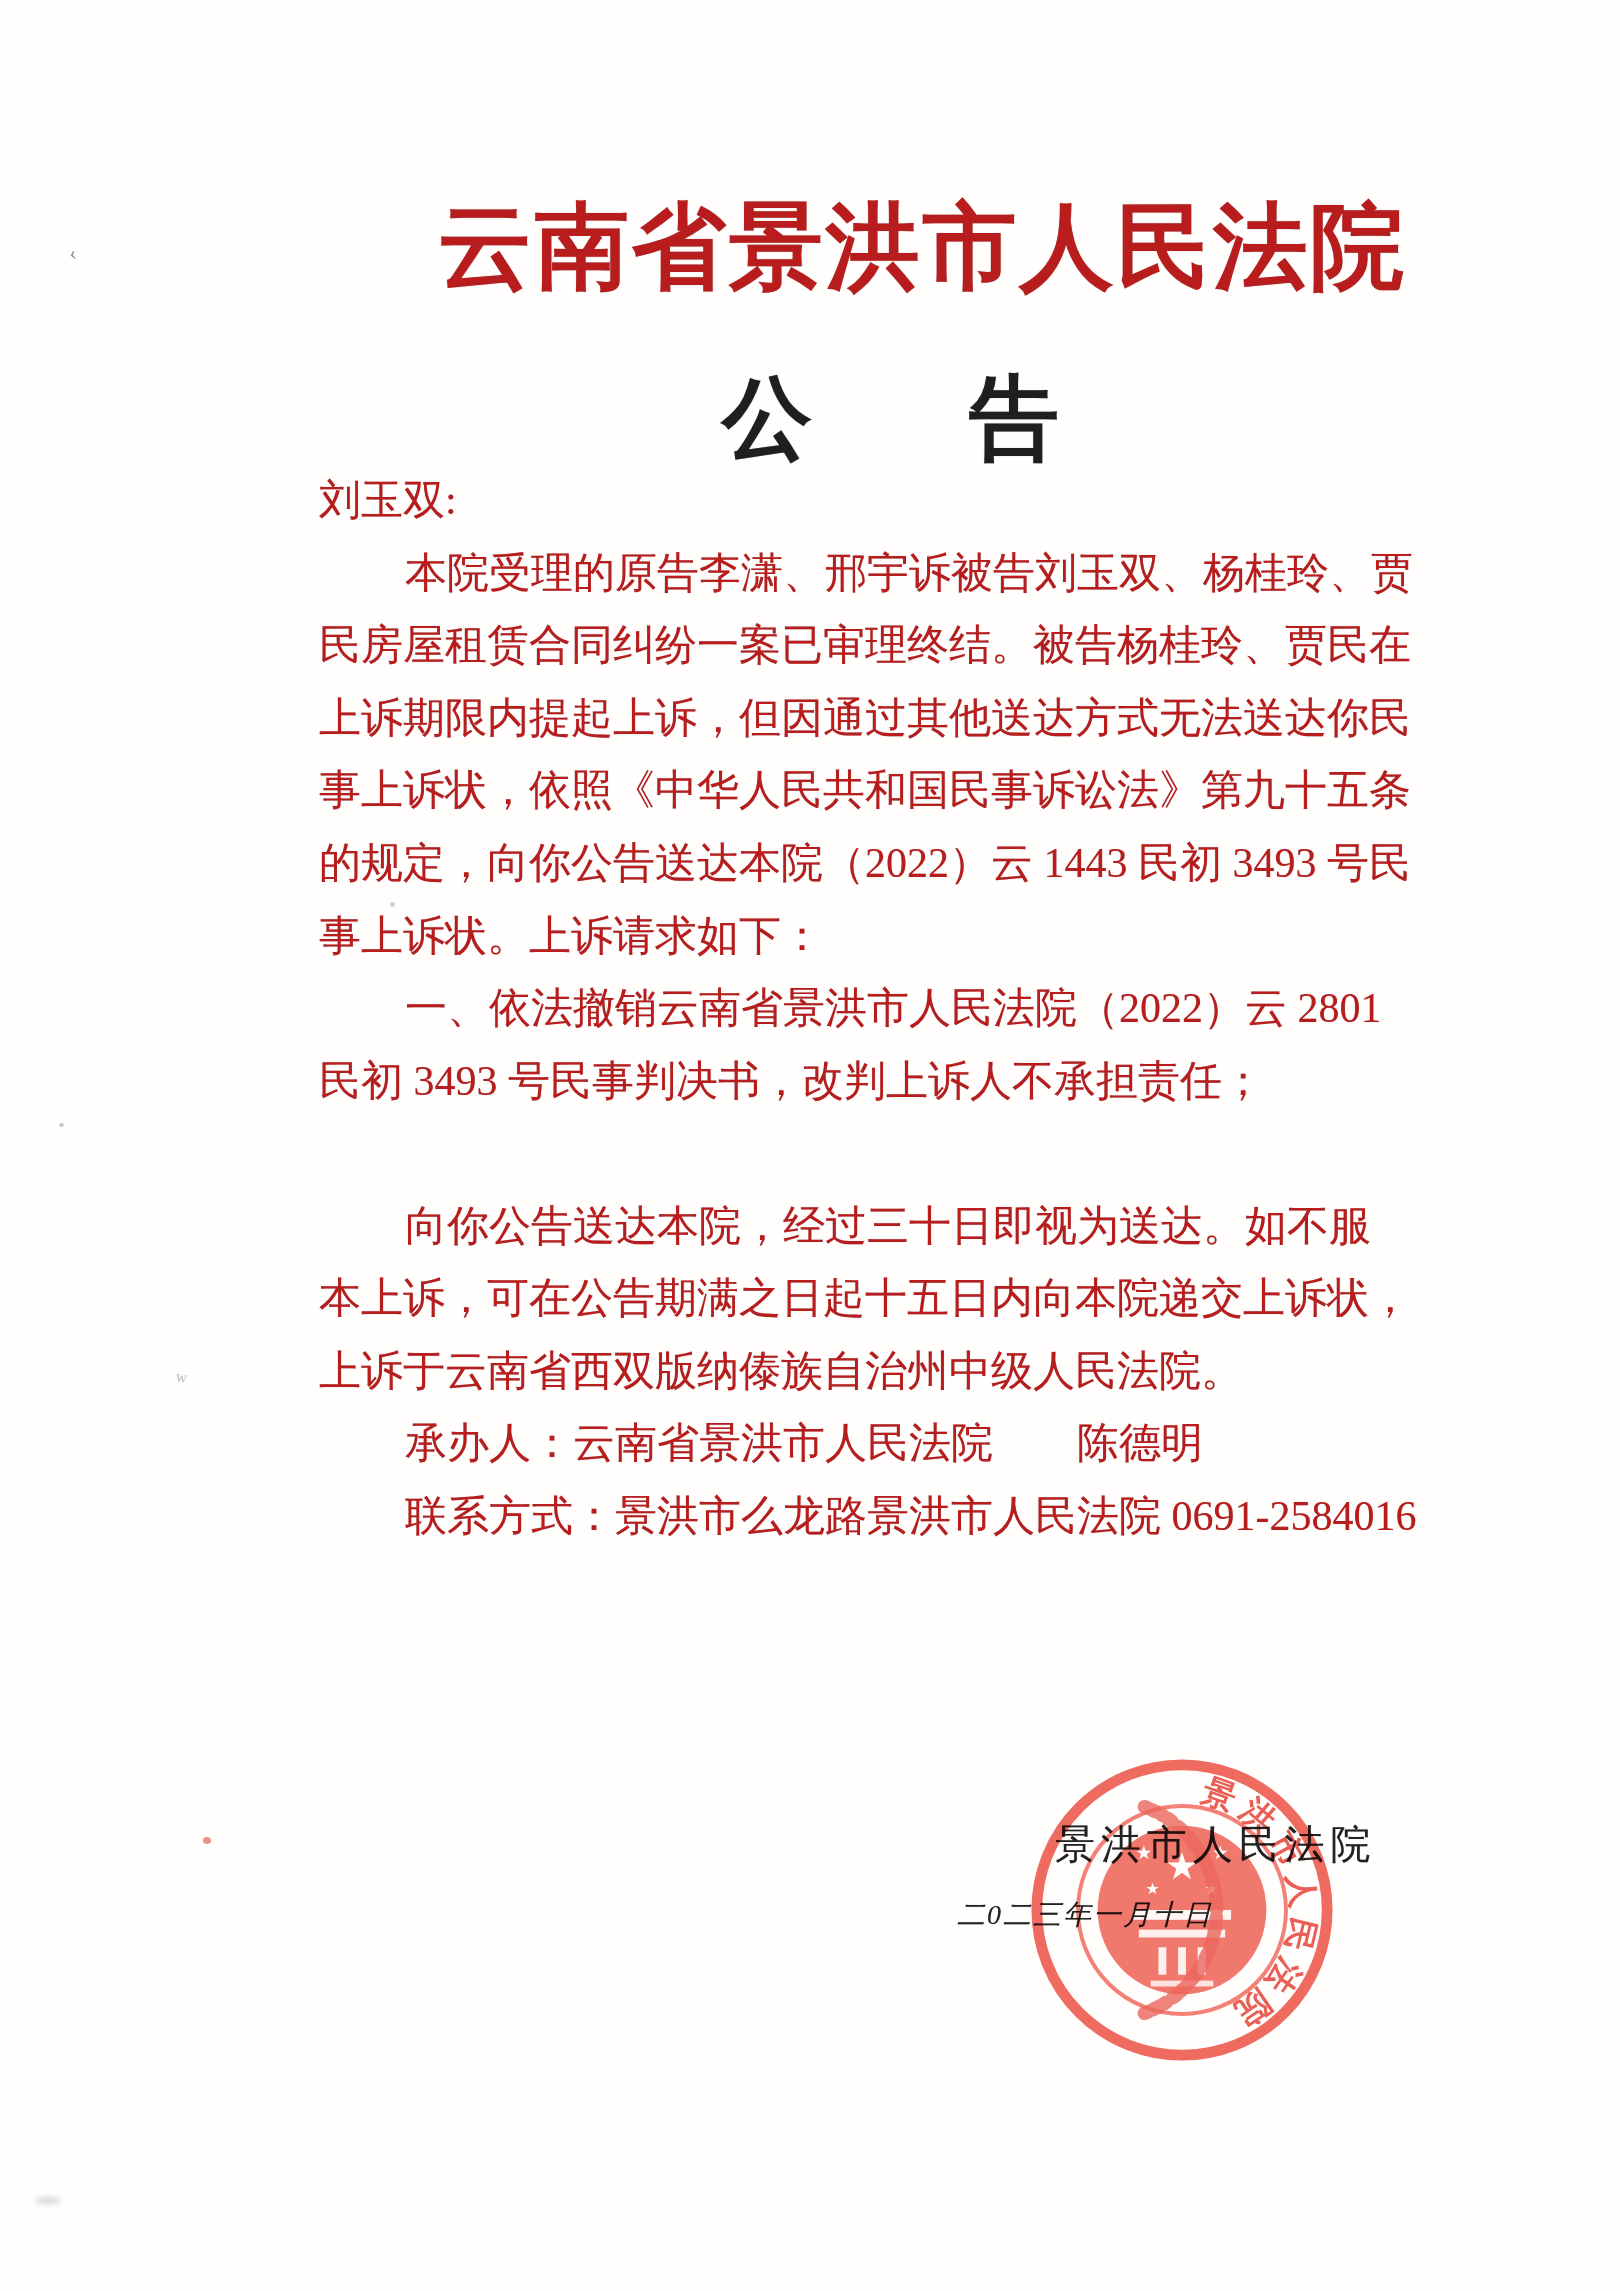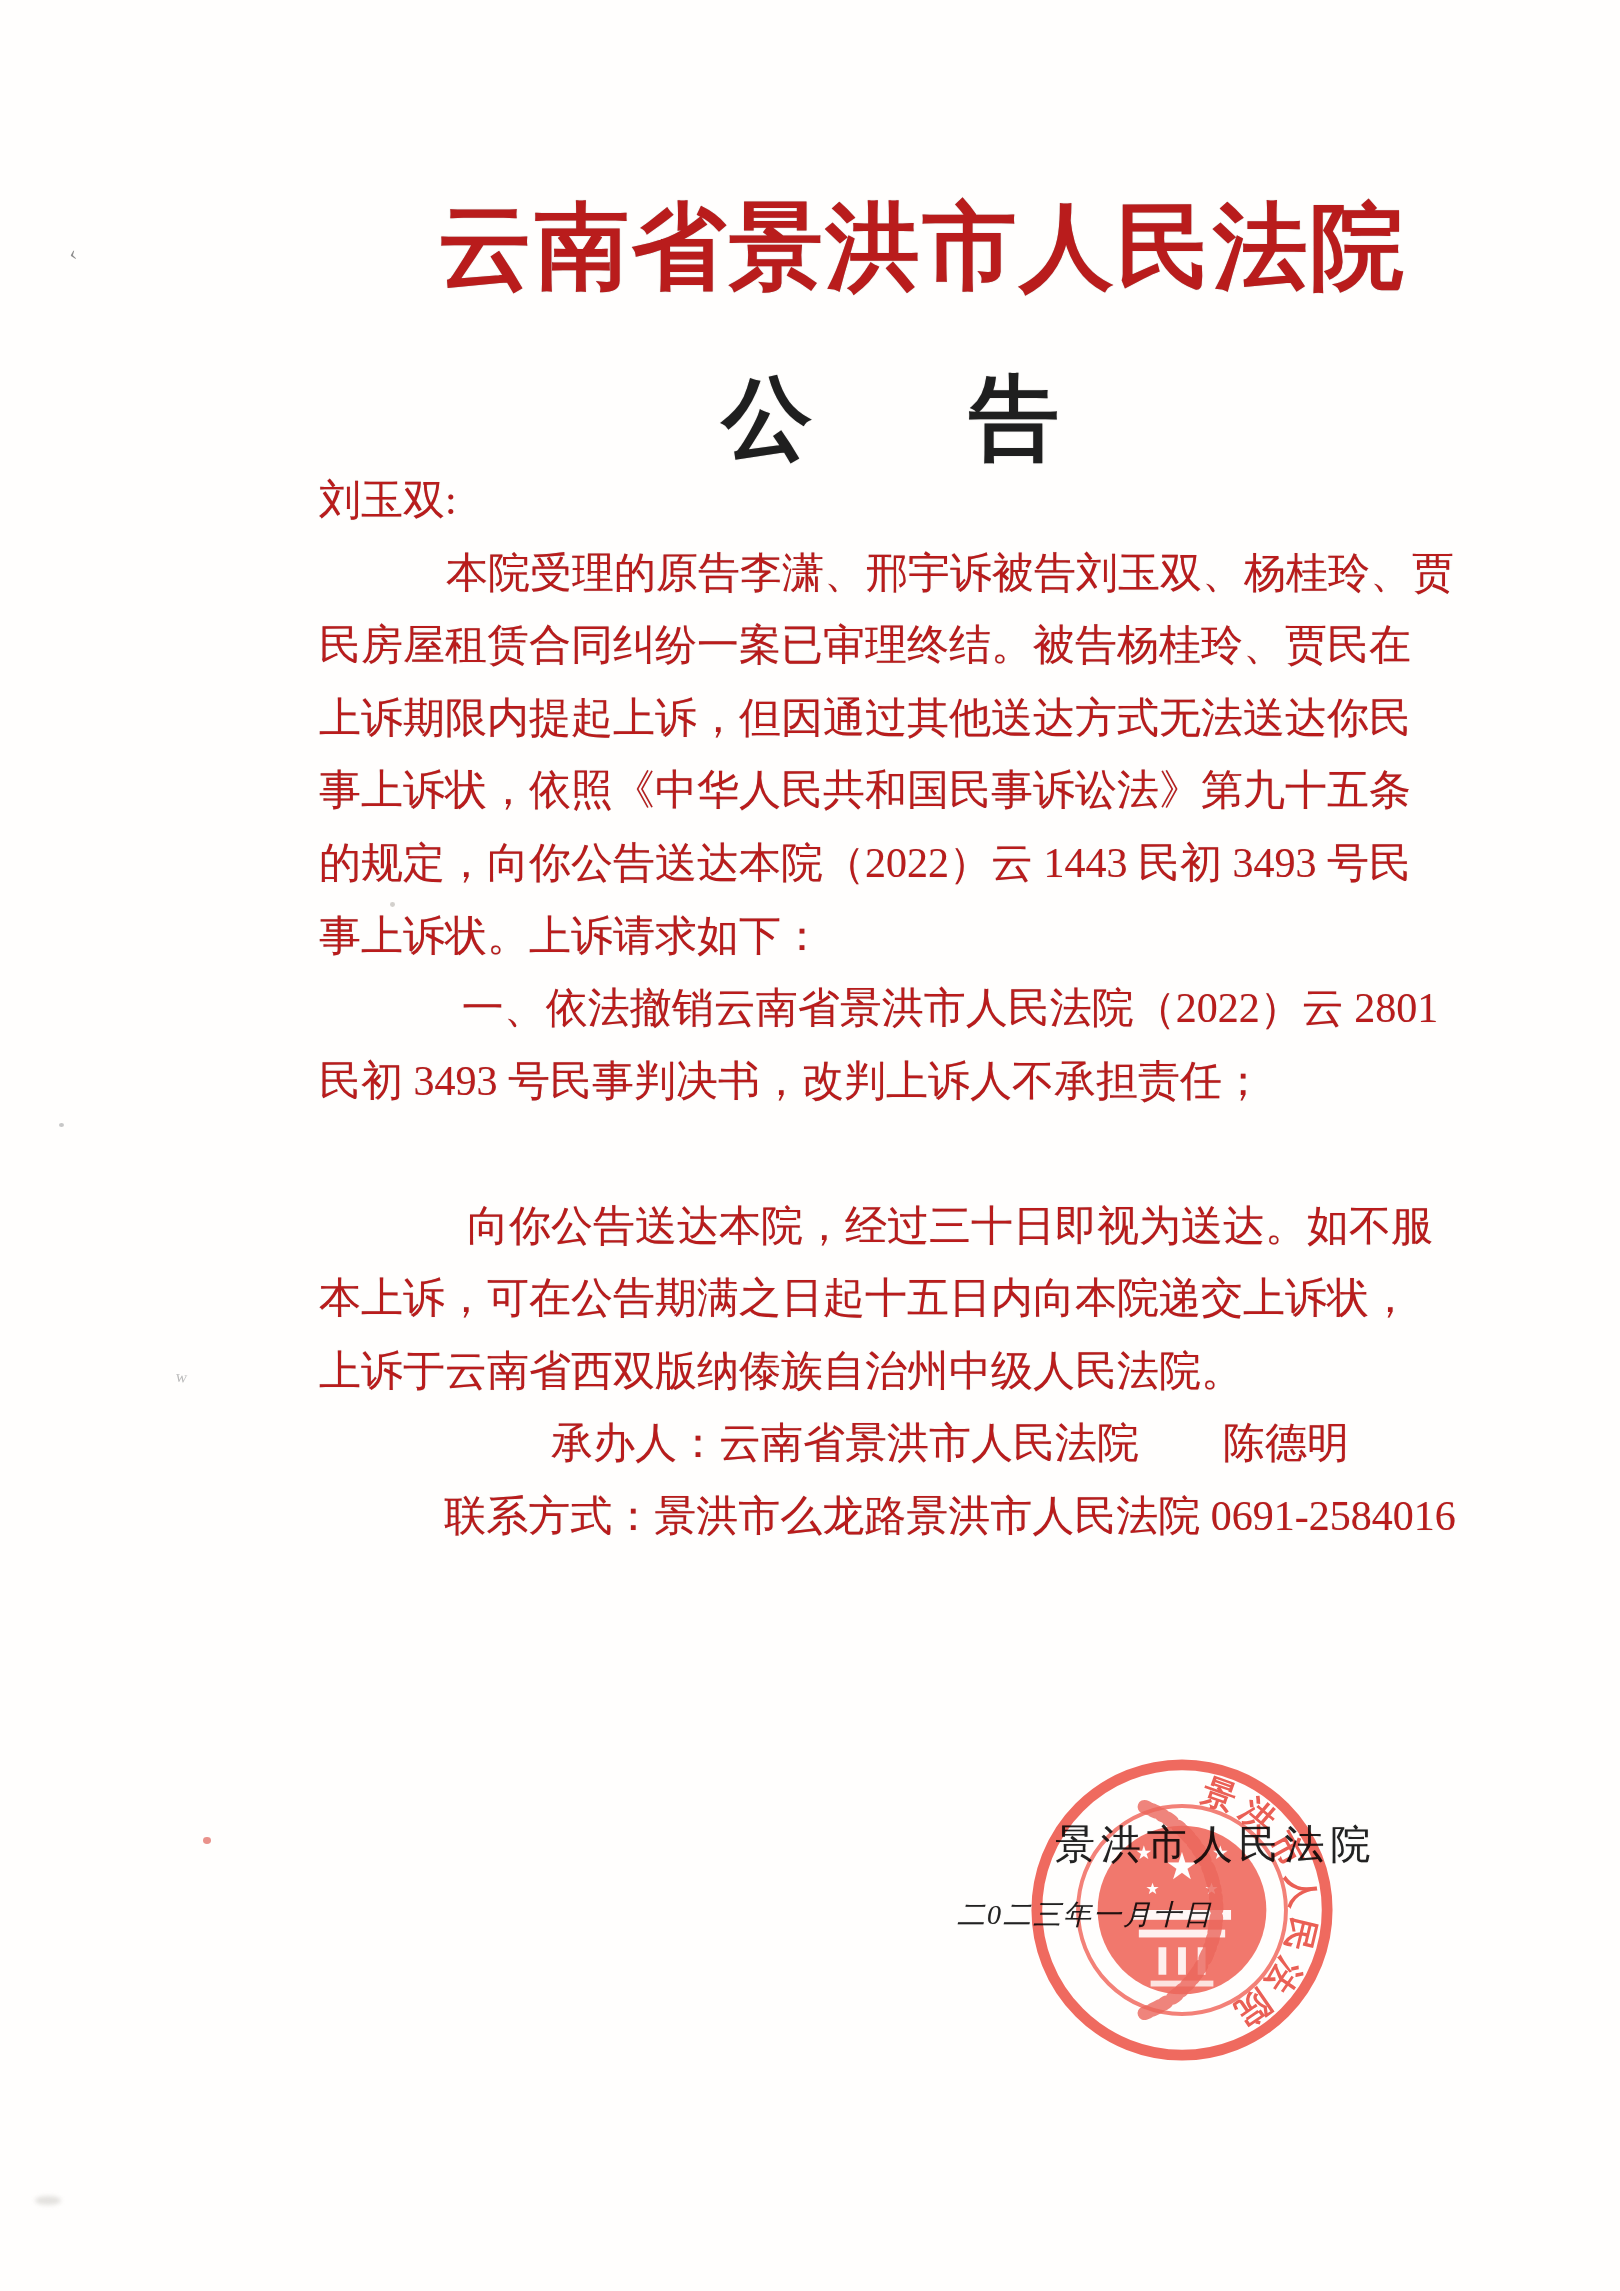--- a/index.html
+++ b/index.html
@@ -25,21 +25,21 @@
     text-shadow:0 0 1px rgba(30,30,30,.4);
     margin-top:46px;
   }
   
   .bline{
     position:absolute;left:319px;width:1176px;
     font-size:42px;line-height:49px;white-space:pre;
     color:#b91c1c;
     text-shadow:0 0 0.8px rgba(43,43,43,.35);
   }
-  .ind{text-indent:86px;text-align:center;}
+  .ind{text-indent:86px;}
   
   .sealtext{
     position:absolute;white-space:pre;color:#222;z-index:2;
     text-shadow:0 0 0.8px rgba(34,34,34,.35);
   }
   .seal-court{left:1055px;top:1817px;font-size:40px;letter-spacing:5.9px;}
   .seal-date{left:957px;top:1896px;font-size:28px;letter-spacing:2px;font-style:italic;}
   
   .seal{
     position:absolute;left:1029px;top:1757px;width:306px;height:306px;

